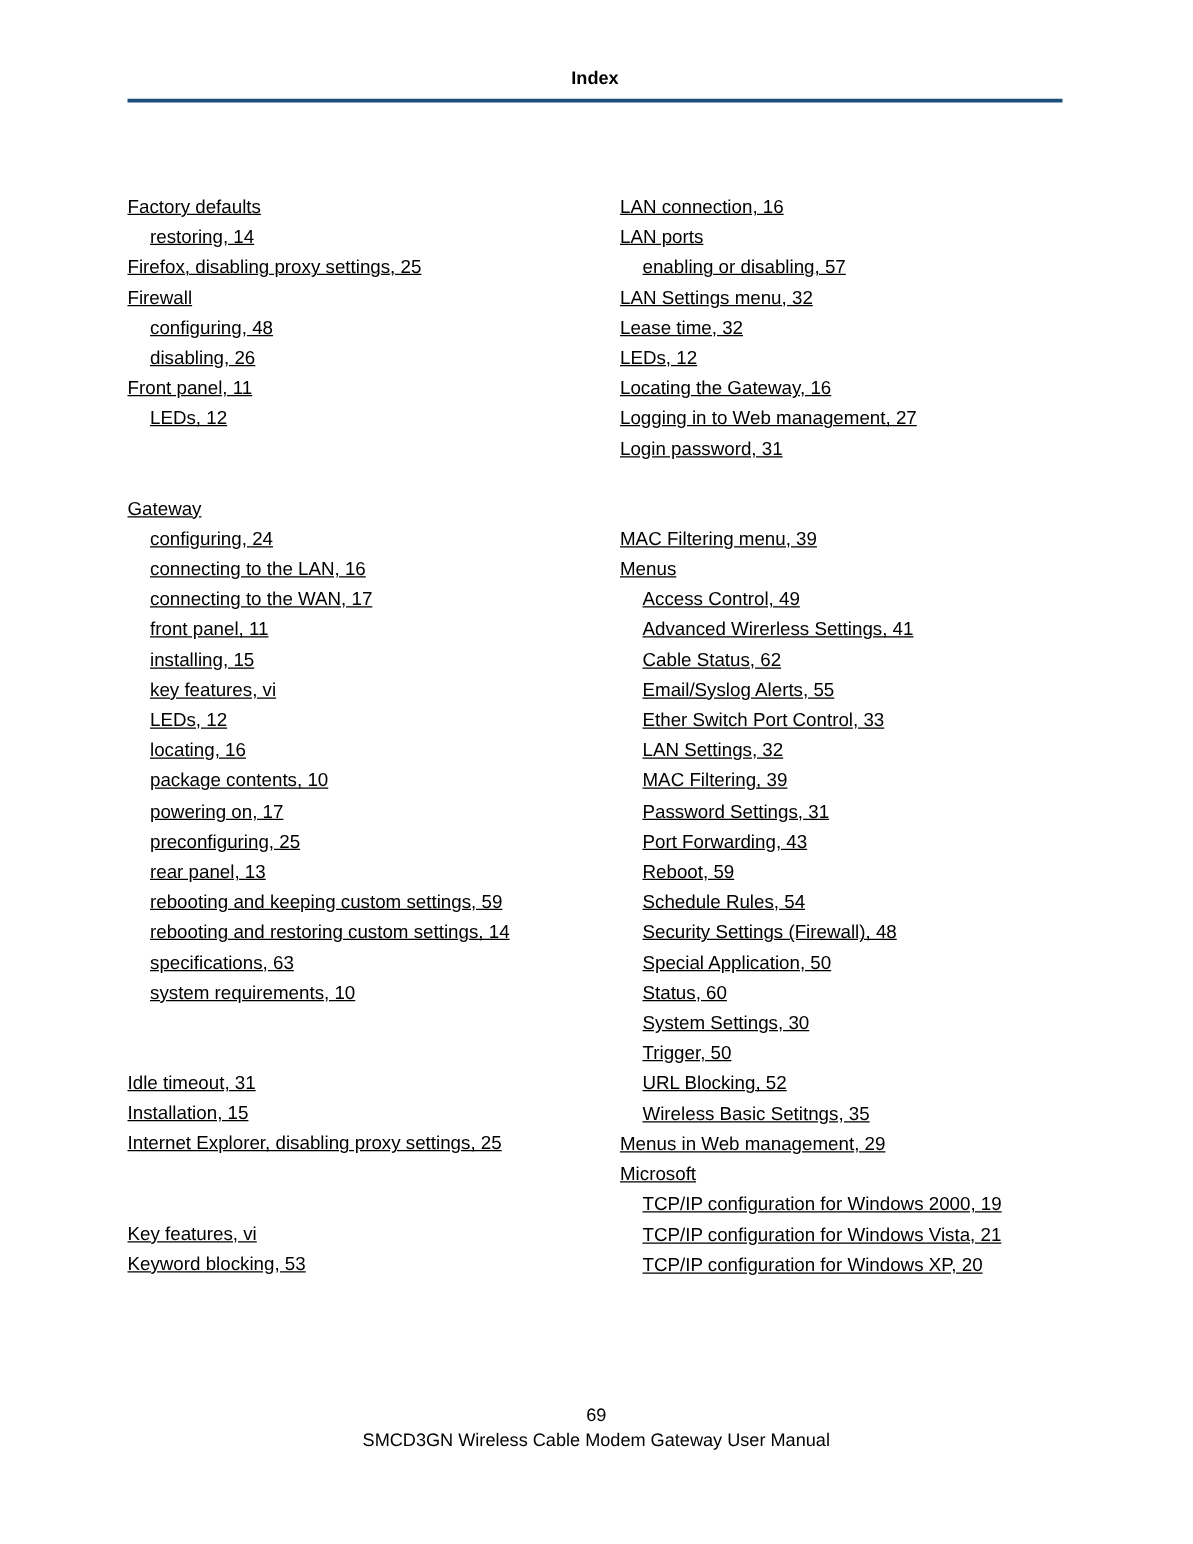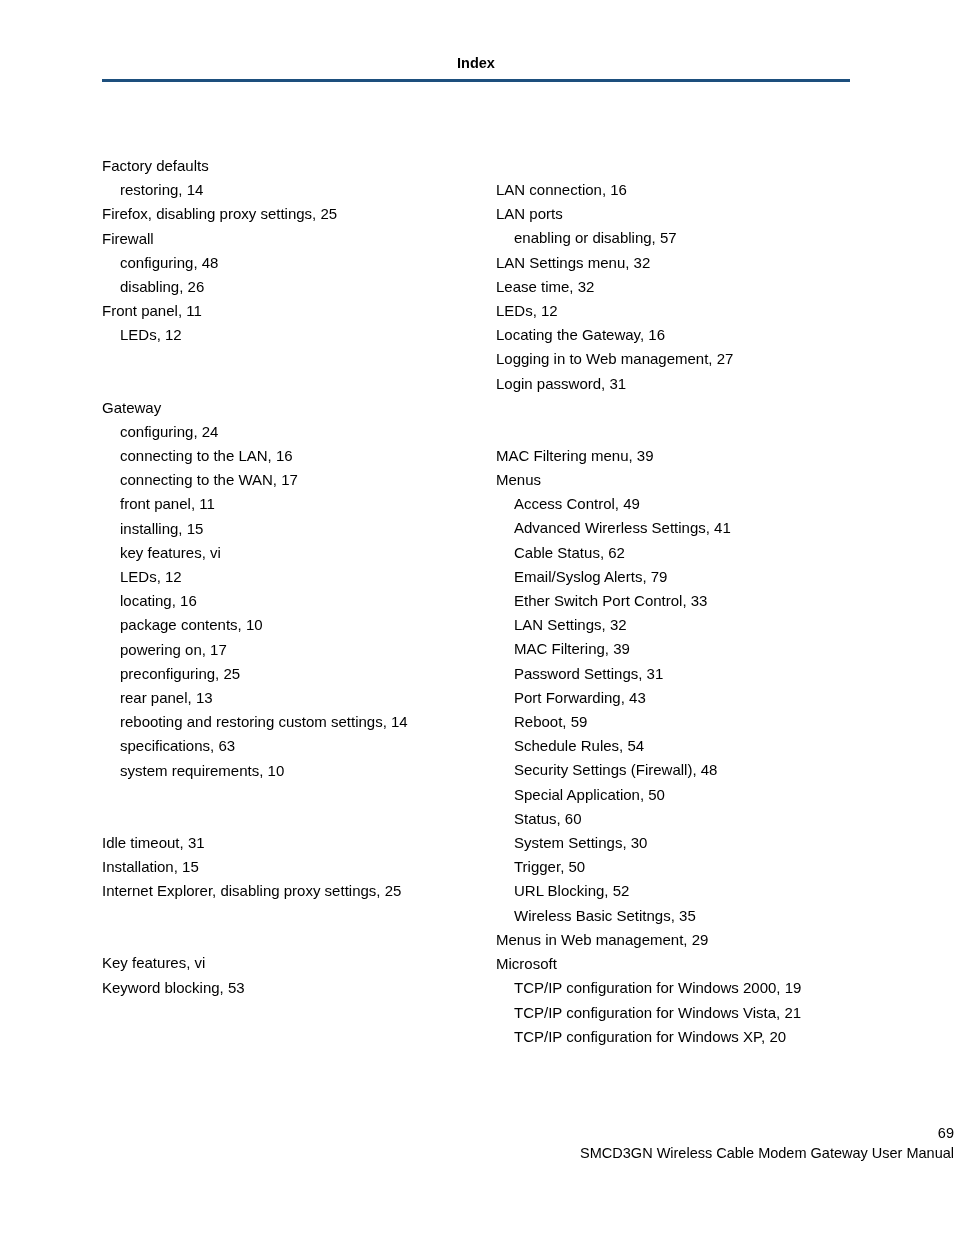--- a/index.html
+++ b/index.html
@@ -23,37 +23,38 @@
     margin-bottom: 8px;
   }
   .rule {
     border: none;
     border-top: 3px solid #1d4f7d;
     margin-bottom: 72px;
   }
   .columns {
     display: flex;
     gap: 20px;
+    text-decoration: underline;
   }
   .col {
     flex: 1;
     font-size: 15px;
     line-height: 24.2px;
   }
   .col-left { padding-right: 10px; }
-  .col-right { padding-left: 10px; margin-top: 24px; }
+  .col-right { padding-left: 10px; }
   .entry { display: block; }
   .sub { padding-left: 18px; }
   .group-gap { margin-top: 48px; }
   .footer {
     position: absolute;
     bottom: 72px;
     left: 0;
     width: 100%;
-    text-align: right;
+    text-align: center;
     font-size: 14.5px;
   }
   .footer-line { display: block; line-height: 20px; }
 </style>
 </head>
 <body>
 
 <div class="page">
   <div class="header-title">Index</div>
   <hr class="rule">
@@ -74,20 +75,21 @@
         <span class="entry sub">connecting to the WAN, 17</span>
         <span class="entry sub">front panel, 11</span>
         <span class="entry sub">installing, 15</span>
         <span class="entry sub">key features, vi</span>
         <span class="entry sub">LEDs, 12</span>
         <span class="entry sub">locating, 16</span>
         <span class="entry sub">package contents, 10</span>
         <span class="entry sub">powering on, 17</span>
         <span class="entry sub">preconfiguring, 25</span>
         <span class="entry sub">rear panel, 13</span>
+        <span class="entry sub">rebooting and keeping custom settings, 59</span>
         <span class="entry sub">rebooting and restoring custom settings, 14</span>
         <span class="entry sub">specifications, 63</span>
         <span class="entry sub">system requirements, 10</span>
         <span class="entry group-gap">Idle timeout, 31</span>
         <span class="entry">Installation, 15</span>
         <span class="entry">Internet Explorer, disabling proxy settings, 25</span>
         <span class="entry group-gap">Key features, vi</span>
         <span class="entry">Keyword blocking, 53</span>
       </div>
     <div class="col col-right" id="col-right">
@@ -98,21 +100,21 @@
         <span class="entry">Lease time, 32</span>
         <span class="entry">LEDs, 12</span>
         <span class="entry">Locating the Gateway, 16</span>
         <span class="entry">Logging in to Web management, 27</span>
         <span class="entry">Login password, 31</span>
         <span class="entry group-gap">MAC Filtering menu, 39</span>
         <span class="entry">Menus</span>
         <span class="entry sub">Access Control, 49</span>
         <span class="entry sub">Advanced Wirerless Settings, 41</span>
         <span class="entry sub">Cable Status, 62</span>
-        <span class="entry sub">Email/Syslog Alerts, 79</span>
+        <span class="entry sub">Email/Syslog Alerts, 55</span>
         <span class="entry sub">Ether Switch Port Control, 33</span>
         <span class="entry sub">LAN Settings, 32</span>
         <span class="entry sub">MAC Filtering, 39</span>
         <span class="entry sub">Password Settings, 31</span>
         <span class="entry sub">Port Forwarding, 43</span>
         <span class="entry sub">Reboot, 59</span>
         <span class="entry sub">Schedule Rules, 54</span>
         <span class="entry sub">Security Settings (Firewall), 48</span>
         <span class="entry sub">Special Application, 50</span>
         <span class="entry sub">Status, 60</span>

